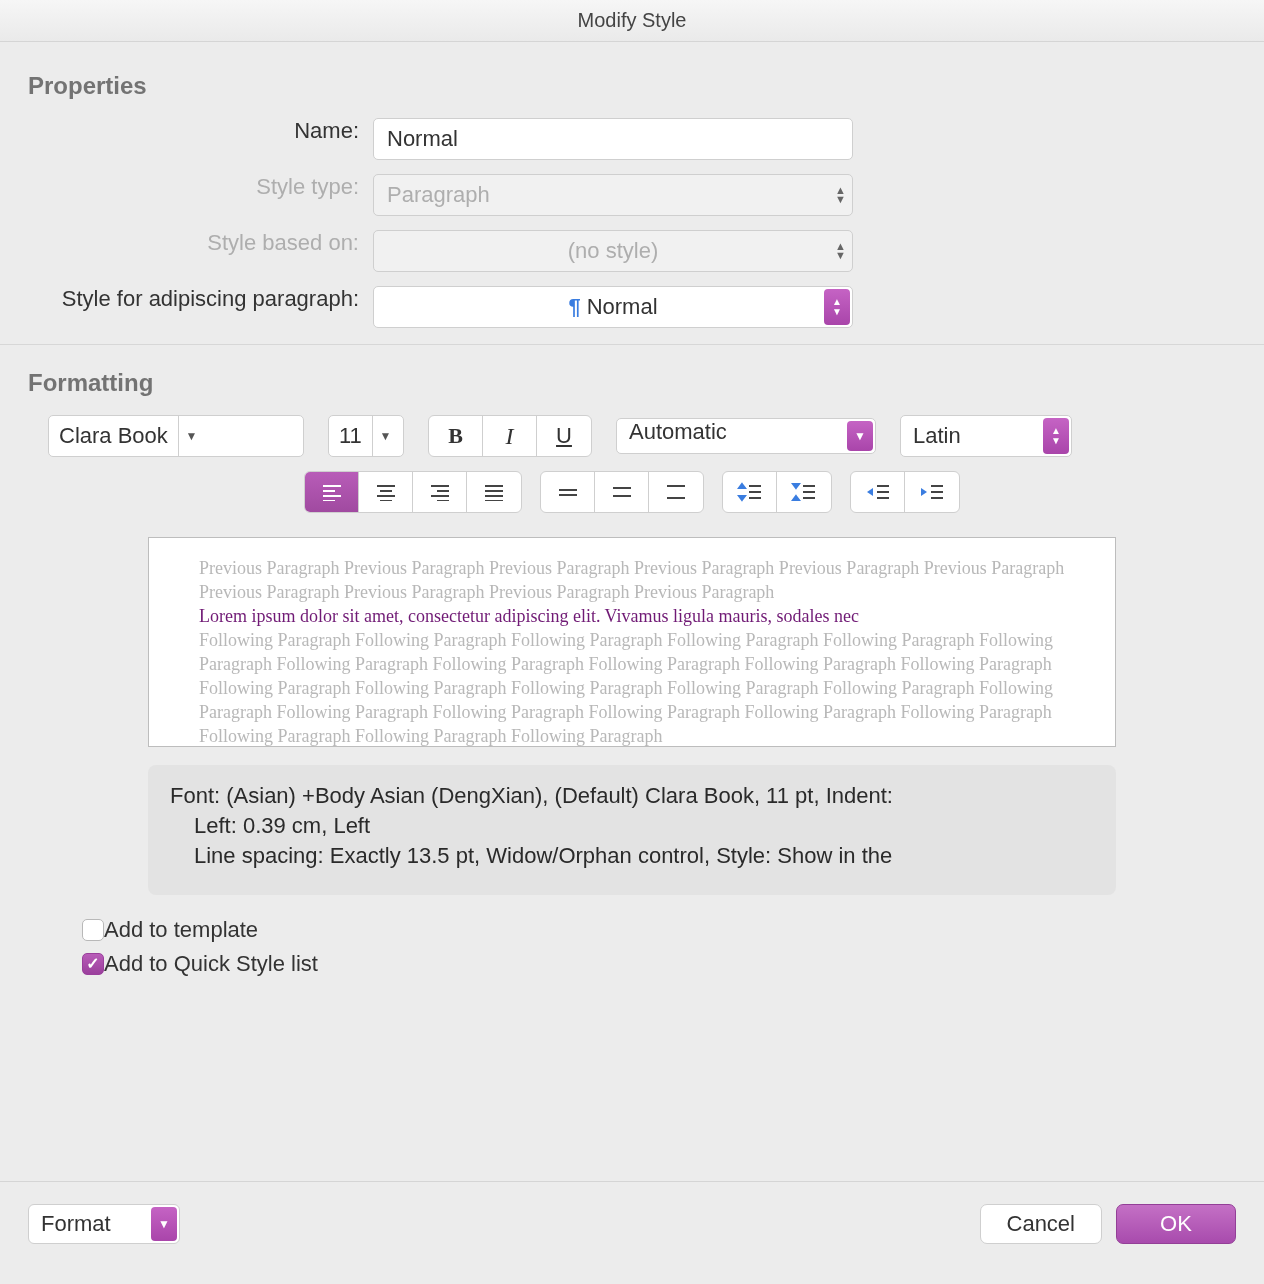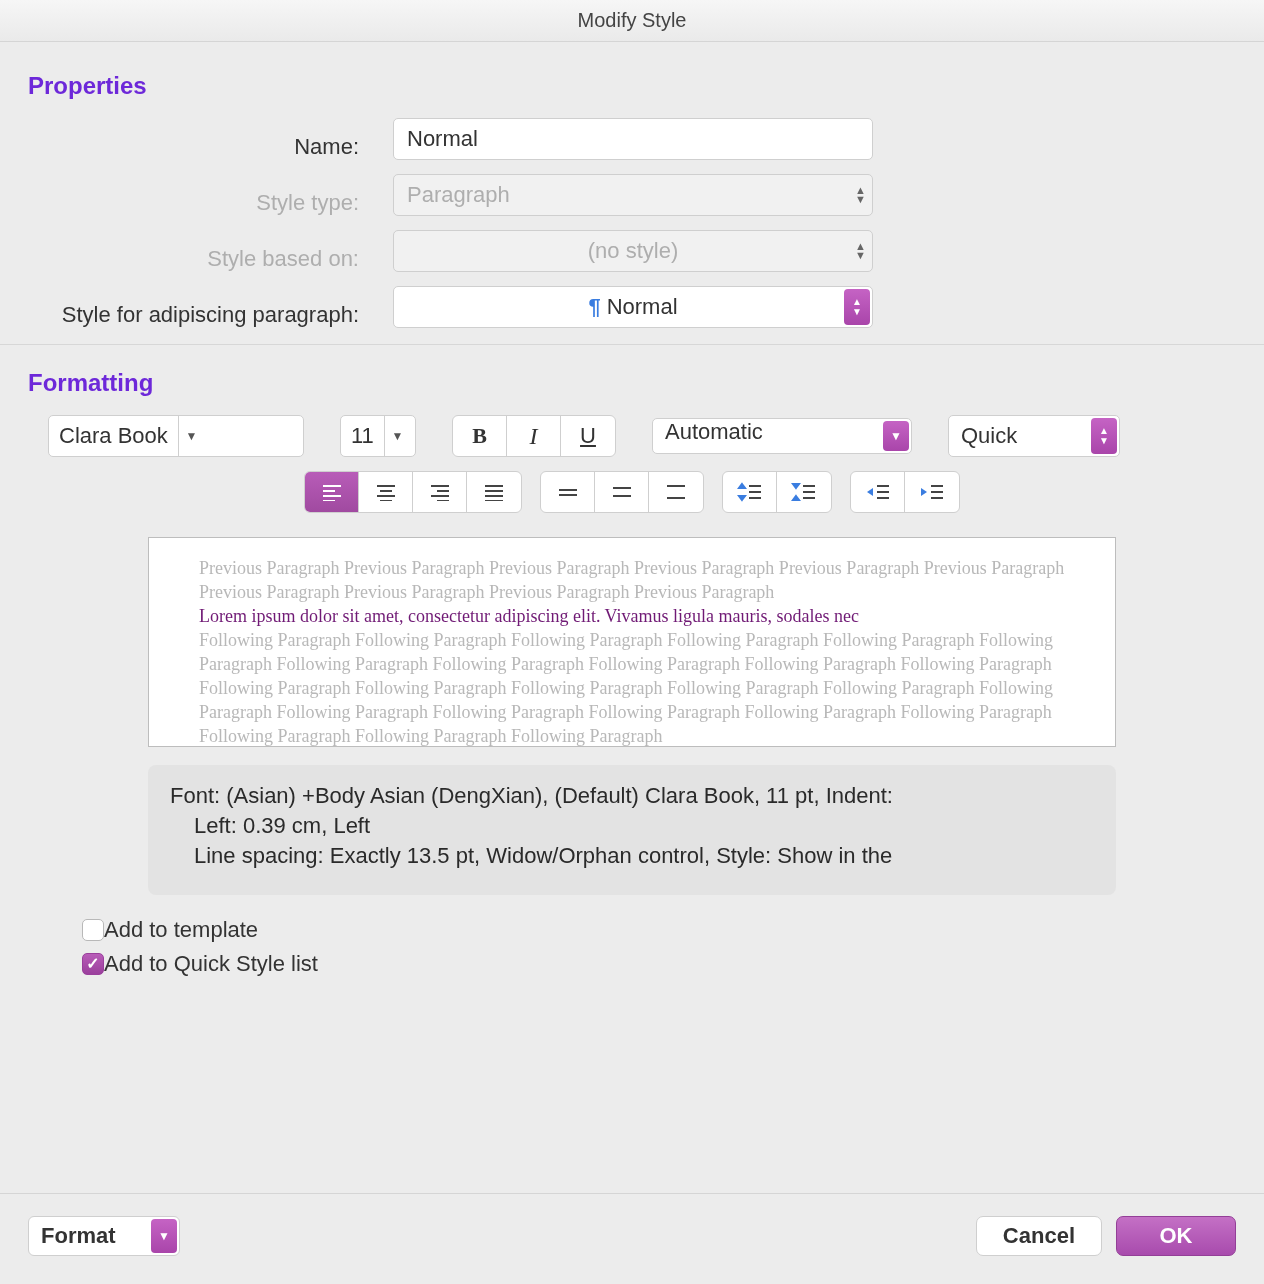--- a/index.html
+++ b/index.html
@@ -22,27 +22,26 @@
   font-size: 20px;
   color: #444;
 }
 .content {
   padding: 30px 28px 0 28px;
 }
 .section-heading {
   font-weight: 700;
   font-size: 24px;
   margin-bottom: 18px;
-  color: #6d28d9;
+  color: #737373;
 }
 .prop-row {
   display: flex;
-  align-items: flex-end;
+  align-items: flex-start;
   margin-bottom: 14px;
-  gap: 20px;
 }
 .prop-label {
   width: 345px;
   text-align: right;
   padding-right: 14px;
   font-size: 22px;
   color: #333;
 }
 .prop-label.disabled { color: #aeaeae; }
 .prop-control { flex: 0 0 480px; }
@@ -75,21 +74,21 @@
   position: absolute;
   right: 2px; top: 2px; bottom: 2px; width: 26px;
   background: linear-gradient(#c563c4, #a945aa);
   border-radius: 4px;
   display: flex; flex-direction: column; align-items: center; justify-content: center;
   color: #fff; font-size: 10px; line-height: 10px;
 }
 .pilcrow { color: #3a7de0; margin-right: 6px; font-weight: bold; }
 hr.divider { border: none; border-top: 1px solid #d7d7d7; margin: 16px -28px 24px -28px; }
 
-.format-row1 { display: flex; gap: 36px; margin: 18px 0 14px 20px; align-items: center; }
+.format-row1 { display: flex; gap: 24px; margin: 18px 0 14px 20px; align-items: center; }
 .combo {
   display: flex; border: 1px solid #cfcfcf; border-radius: 5px; background: #fff; height: 42px;
 }
 .combo .cval { padding: 0 10px; display:flex; align-items:center; font-size: 22px; }
 .combo .carrow {
   width: 26px; border-left: 1px solid #cfcfcf;
   display:flex; align-items:center; justify-content:center; font-size:12px; color:#555;
 }
 .font-combo { width: 256px; }
 .size-combo { width: 76px; }
@@ -154,27 +153,26 @@
 .chkbox {
   width: 22px; height: 22px; border-radius: 5px; border: 1px solid #b8b8b8;
   display:flex; align-items:center; justify-content:center; background:#fff;
 }
 .chkbox.checked { background: linear-gradient(#b85cb8,#9a3f9c); border-color:#9a3f9c; }
 .chkbox.checked::after { content:"✓"; color:#fff; font-size:16px; font-weight:bold; line-height:1; }
 
 .footer {
   position: absolute;
   left:0; right:0;
-  bottom: 0;
+  bottom: 12px;
   border-top: 1px solid #d5d5d5;
   padding: 22px 28px 28px 28px;
   display:flex;
   align-items:center;
   background: #ececec;
-  font-weight: bold;
 }
 .format-menu {
   width: 152px; height: 40px; border:1px solid #cfcfcf; border-radius:6px;
   background:#fff; display:flex; align-items:center; padding-left:12px; position:relative; font-size:22px;
 }
 .format-menu .fm-arrow {
   position:absolute; right:2px; top:2px; bottom:2px; width:26px;
   background: linear-gradient(#c563c4,#a945aa); border-radius:4px;
   display:flex; align-items:center; justify-content:center; color:#fff; font-size:12px;
 }
@@ -259,21 +257,21 @@
     <div class="btngroup">
       <div class="seg bold">B</div>
       <div class="seg italic">I</div>
       <div class="seg underline">U</div>
     </div>
     <div class="color-combo">
       <span>Automatic</span>
       <span class="arrowbox">▼</span>
     </div>
     <div class="script-combo">
-      <span>Quick</span>
+      <span>Latin</span>
       <span class="arrowbox2">
           <span>▲</span>
           <span>▼</span>
         </span>
     </div>
   </div>
 
   <div class="format-row2">
     <div class="btngroup">
       <div class="seg active">

